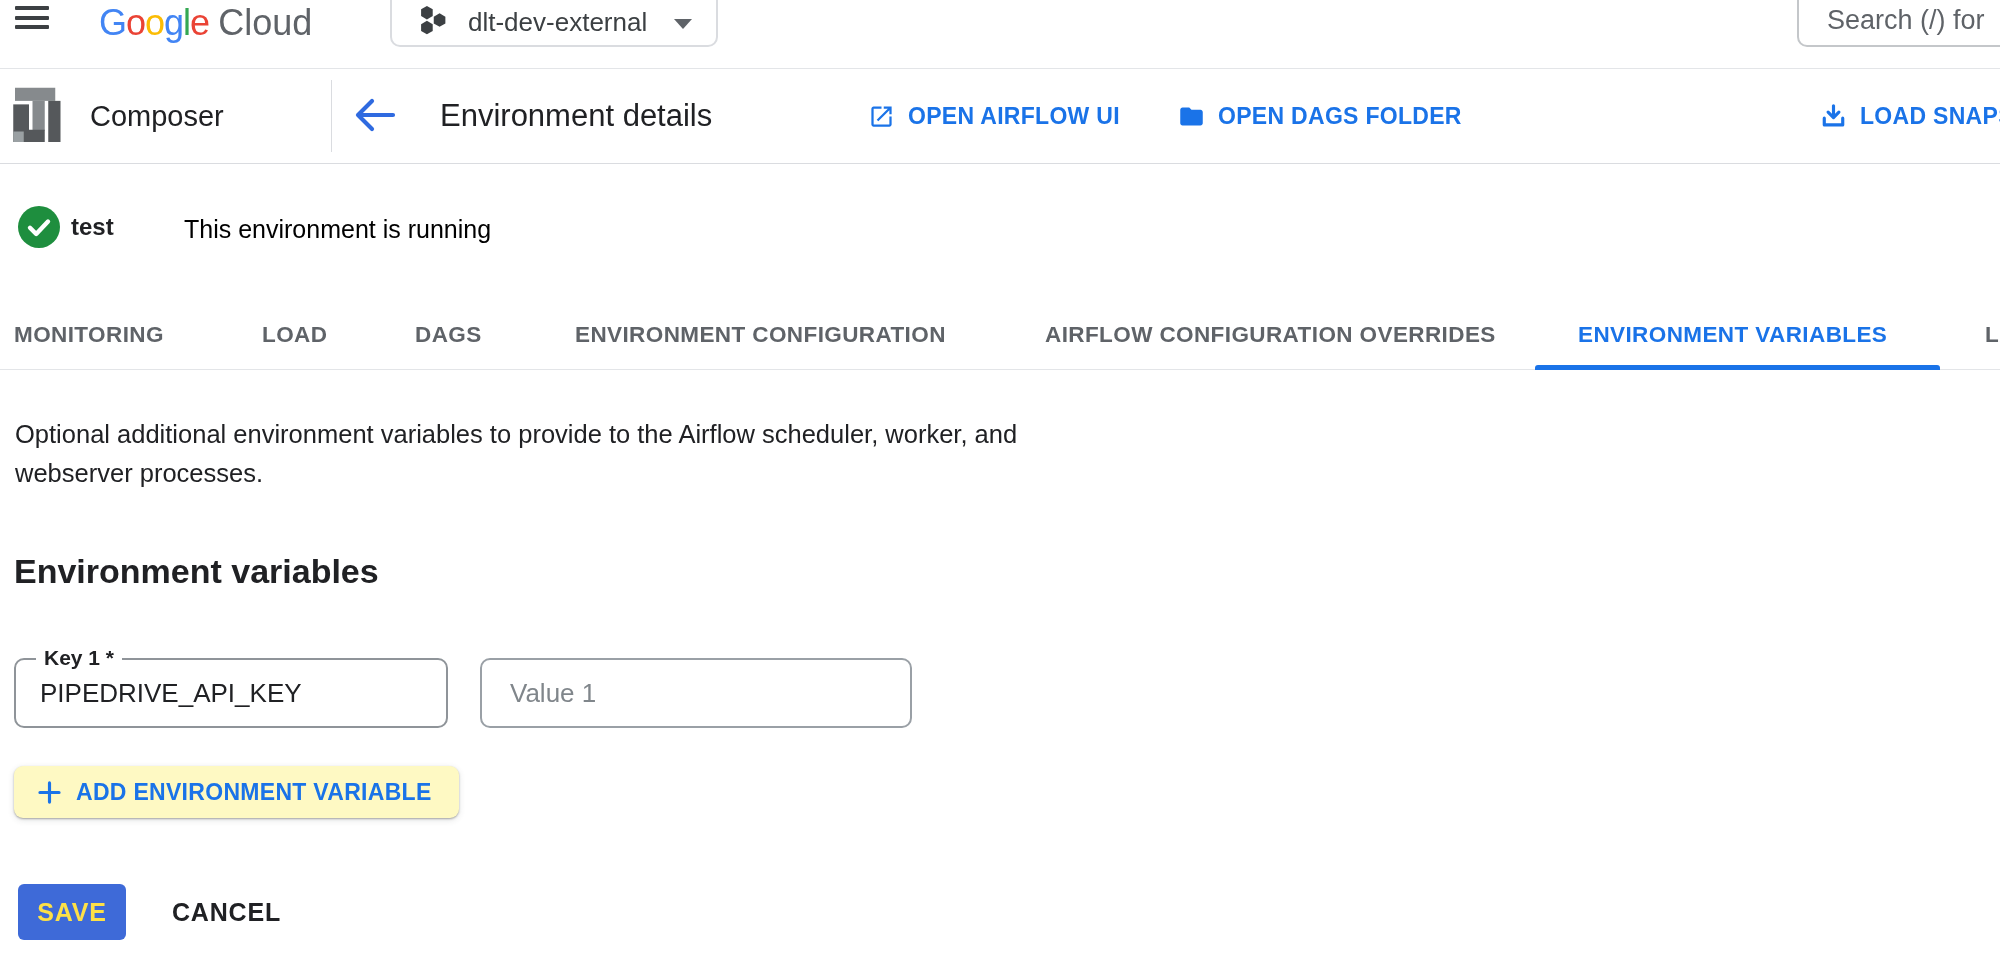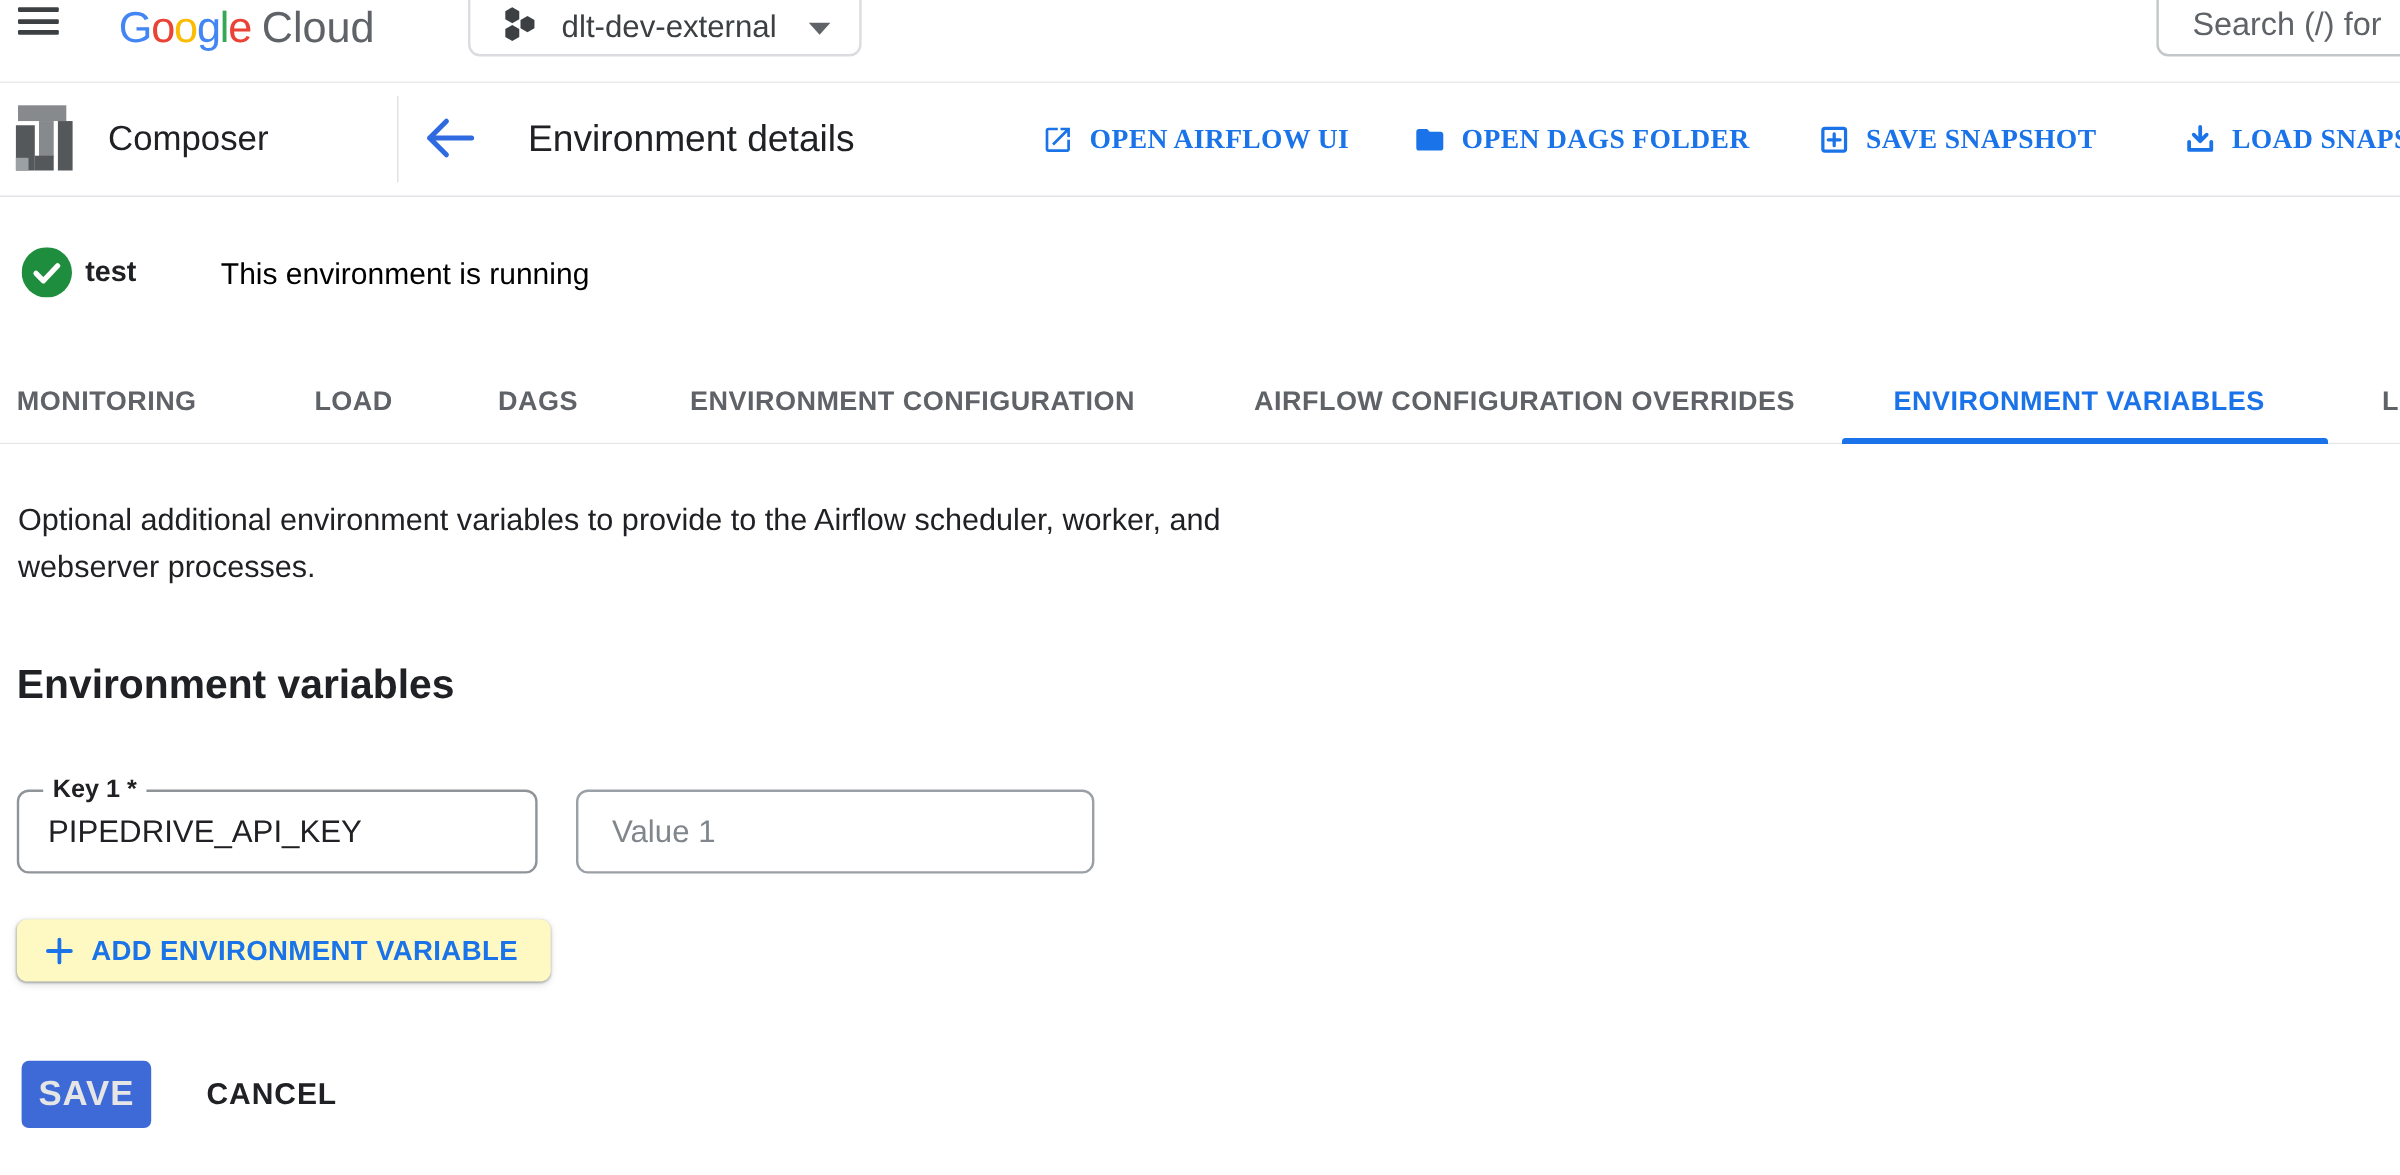--- a/index.html
+++ b/index.html
@@ -32,21 +32,21 @@
           border-bottom:1px solid #dadce0;z-index:5;}
   .composer-logo{position:absolute;left:8px;top:17px;}
   .product-name{position:absolute;left:90px;top:0;height:94px;display:flex;align-items:center;
                 font-size:29px;color:#202124;}
   .hdr-divider{position:absolute;left:331px;top:11px;width:1px;height:72px;background:#dadce0;}
   .back-btn{position:absolute;left:352px;top:27px;width:46px;height:40px;cursor:pointer;background:none;border:none;padding:0;}
   .page-title{position:absolute;left:440px;top:0;height:94px;display:flex;align-items:center;
               font-size:31px;color:#202124;}
   .action-btn{position:absolute;top:0;height:94px;display:flex;align-items:center;gap:13px;
               color:#1a73e8;font-weight:700;font-size:23px;letter-spacing:.3px;cursor:pointer;
-              background:none;border:none;font-family:Liberation Serif, serif;white-space:nowrap;padding:0;}
+              background:none;border:none;font-family:Liberation Sans, sans-serif;white-space:nowrap;padding:0;}
   .a1{left:868px}.a2{left:1178px}.a3{left:1515px}.a4{left:1820px}
 
   
   .status-icon{position:absolute;left:18px;top:206px;}
   .env-name{position:absolute;left:71px;top:204px;height:46px;display:flex;align-items:center;
             font-size:24px;font-weight:700;color:#202124;}
   .env-msg{position:absolute;left:184px;top:208px;height:42px;display:flex;align-items:center;
            font-size:25px;color:#000000;}
 
   
@@ -71,22 +71,22 @@
   .field-value input{padding:0 10px 0 28px;}
   .field-value input::placeholder{color:#80868b;opacity:1;}
   .field-label{position:absolute;top:-14px;left:20px;background:#fff;padding:0 8px;
                font-size:21px;font-weight:700;color:#202124;line-height:24px;}
 
   .add-btn{position:absolute;left:14px;top:766px;height:52px;display:flex;align-items:center;gap:13px;
            padding:0 27px 0 22px;background:#fef9c3;border:none;border-radius:9px;
            box-shadow:0 1px 2px rgba(0,0,0,.3),0 2px 6px rgba(60,64,67,.15);
            color:#1a73e8;font-weight:700;font-size:23px;letter-spacing:.3px;cursor:pointer;font-family:inherit;}
 
-  .save-btn{position:absolute;left:18px;top:884px;width:108px;height:56px;background:#3e6ad8;color:#e5e5e5;
-            border:none;border-radius:6px;font-size:29px;font-weight:700;letter-spacing:.8px;
+  .save-btn{position:absolute;left:18px;top:884px;width:108px;height:56px;background:#3e6ad8;color:#fde047;
+            border:none;border-radius:6px;font-size:25px;font-weight:700;letter-spacing:.8px;
             cursor:pointer;font-family:inherit;}
   .cancel-btn{position:absolute;left:162px;top:884px;height:56px;display:flex;align-items:center;
               padding:0 10px;background:none;border:none;color:#202124;font-weight:700;font-size:25px;
               letter-spacing:.8px;cursor:pointer;font-family:inherit;}
 </style>
 </head>
 <body>
 
 <div id="app">
 
@@ -142,27 +142,20 @@
         <path fill="#1a73e8" d="M19 19H5V5h7V3H5c-1.11 0-2 .9-2 2v14c0 1.1.89 2 2 2h14c1.1 0 2-.9 2-2v-7h-2v7zM14 3v2h3.59l-9.83 9.83 1.41 1.41L19 6.41V10h2V3h-7z"></path>
       </svg>
       <span>OPEN AIRFLOW UI</span>
     </button>
     <button class="action-btn a2">
       <svg width="27" height="27" viewBox="0 0 24 24">
         <path fill="#1a73e8" d="M10 4H4c-1.1 0-2 .9-2 2v12c0 1.1.9 2 2 2h16c1.1 0 2-.9 2-2V8c0-1.1-.9-2-2-2h-8l-2-2z"></path>
       </svg>
       <span>OPEN DAGS FOLDER</span>
     </button>
-    <button class="action-btn a3">
-      <svg width="27" height="27" viewBox="0 0 24 24">
-        <rect x="3.6" y="3.6" width="16.8" height="16.8" rx="1.6" fill="none" stroke="#1a73e8" stroke-width="2.4"></rect>
-        <path d="M12 7.6v8.8M7.6 12h8.8" stroke="#1a73e8" stroke-width="2.4" stroke-linecap="round"></path>
-      </svg>
-      <span>SAVE SNAPSHOT</span>
-    </button>
     <button class="action-btn a4">
       <svg width="27" height="27" viewBox="0 0 24 24">
         <path d="M12 2.5v9.5" stroke="#1a73e8" stroke-width="2.8" stroke-linecap="round"></path>
         <path d="M7.2 8.2 L12 13 L16.8 8.2" fill="none" stroke="#1a73e8" stroke-width="2.8" stroke-linecap="round" stroke-linejoin="round"></path>
         <path d="M3.8 13.5v6h16.4v-6" fill="none" stroke="#1a73e8" stroke-width="2.8" stroke-linecap="round" stroke-linejoin="round"></path>
       </svg>
       <span>LOAD SNAPSHOT</span>
     </button>
   </div>
 

